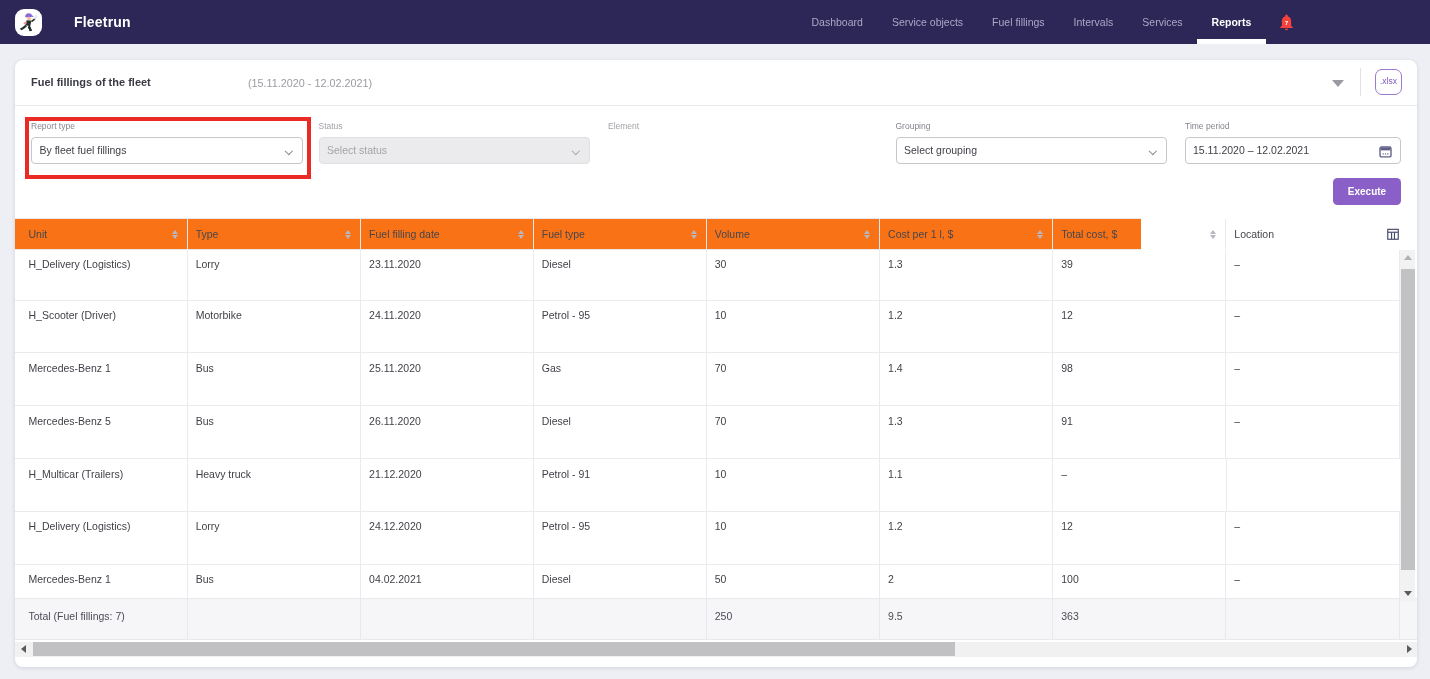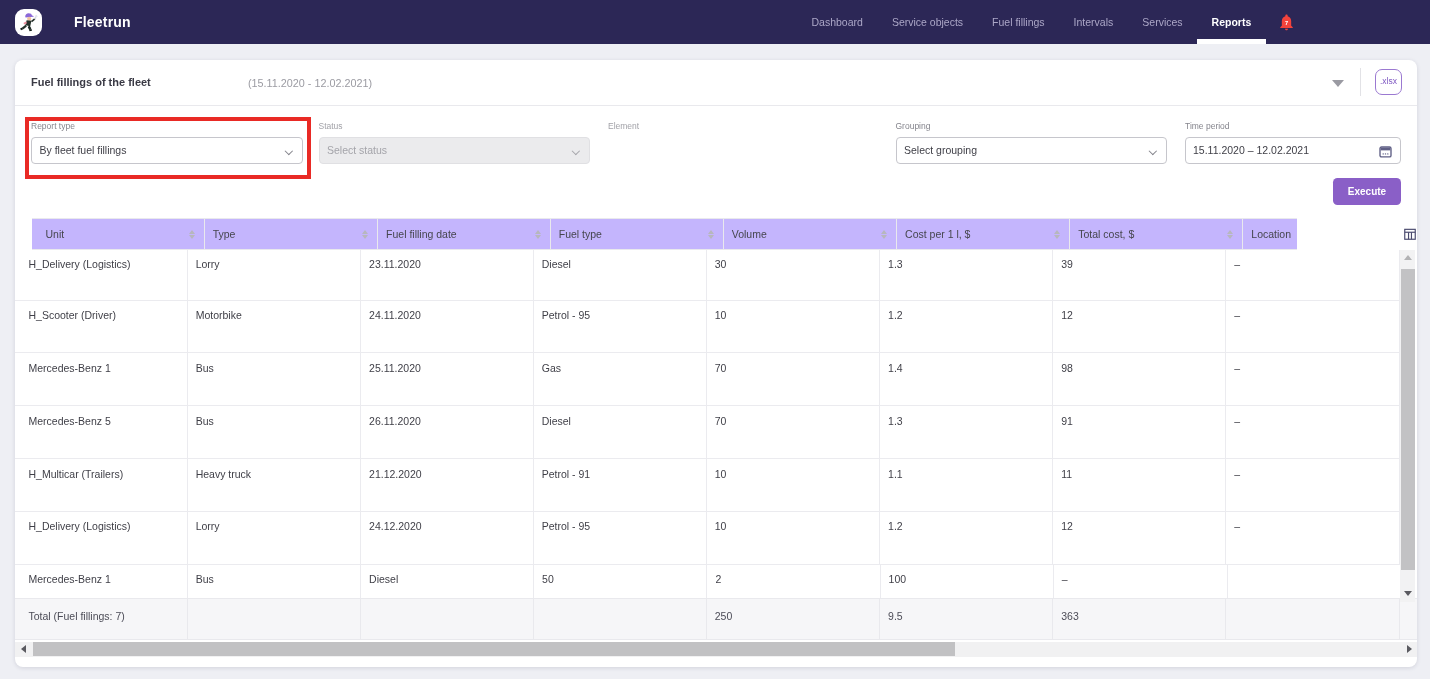--- a/index.html
+++ b/index.html
@@ -32,21 +32,21 @@
 .flabel { font-size:8.5px; color:#85858d; display:block; margin-bottom:6px; }
 .flabel.dis { color:#a2a2a8; }
 .finput { height:26.5px; border:1px solid #c6c6cc; border-radius:4px; background:#fff; font-size:10.5px; color:#3e3e46; line-height:24.5px; padding-left:7.5px; position:relative; }
 .finput.dis { background:#ebebed; border-color:#e0e0e3; color:#a4a4aa; }
 .chev { position:absolute; right:9px; top:9.5px; width:7px; height:7px; }
 .chev:before { content:""; position:absolute; left:0; top:0; width:4.6px; height:4.6px; border-right:1.3px solid #84848c; border-bottom:1.3px solid #84848c; transform:rotate(45deg); }
 .chev.dis:before { border-color:#a6a6ac; }
 .execute { position:absolute; left:1318px; top:118px; width:68px; height:27px; background:#8a5fc7; border-radius:4.5px; color:#fff; font-size:10px; font-weight:bold; text-align:center; line-height:27px; }
 
 
-.thead { position:absolute; left:17px; top:157.5px; width:1265px; height:32px; background:#c4b5fd; border-top:1px solid #e9e9ed; border-bottom:1px solid #e9e9ed; display:flex; }
+.thead { position:absolute; left:0; top:157.5px; width:1126px; height:32px; background:#f97316; border-top:1px solid #e9e9ed; border-bottom:1px solid #e9e9ed; display:flex; }
 .th { flex-shrink:0; position:relative; height:100%; font-size:10.5px; color:#46464e; line-height:30px; padding-left:8px; border-right:1px solid #e9e9ed; }
 .th:first-child { padding-left:13.5px; }
 .th:last-child { border-right:none; }
 .sort { position:absolute; right:8px; top:11px; width:7px; height:9px; }
 .sort:before { content:""; position:absolute; left:0; top:0; border-left:3.5px solid transparent; border-right:3.5px solid transparent; border-bottom:4px solid #b7b7bd; }
 .sort:after { content:""; position:absolute; left:0; bottom:0; border-left:3.5px solid transparent; border-right:3.5px solid transparent; border-top:4px solid #b7b7bd; }
 
 .tbody { position:absolute; left:0; top:189.5px; width:1385px; height:348.9px; overflow:hidden; }
 .tr { display:flex; border-bottom:1px solid #ebebef; height:52.85px; }
 .tr.first { height:51px; }
@@ -208,36 +208,36 @@
         <div class="td c7">91</div>
         <div class="td c8">–</div>
     </div>
     <div class="tr">
       <div class="td c1">H_Multicar (Trailers)</div>
         <div class="td c2">Heavy truck</div>
         <div class="td c3">21.12.2020</div>
         <div class="td c4">Petrol - 91</div>
         <div class="td c5">10</div>
         <div class="td c6">1.1</div>
-        <div class="td c7">11</div>
         <div class="td c8">–</div>
     </div>
     <div class="tr">
       <div class="td c1">H_Delivery (Logistics)</div>
         <div class="td c2">Lorry</div>
         <div class="td c3">24.12.2020</div>
         <div class="td c4">Petrol - 95</div>
         <div class="td c5">10</div>
         <div class="td c6">1.2</div>
         <div class="td c7">12</div>
         <div class="td c8">–</div>
     </div>
     <div class="tr">
       <div class="td c1">Mercedes-Benz 1</div>
         <div class="td c2">Bus</div>
+        <div class="td c3">04.02.2021</div>
         <div class="td c4">Diesel</div>
         <div class="td c5">50</div>
         <div class="td c6">2</div>
         <div class="td c7">100</div>
         <div class="td c8">–</div>
     </div>
   </div>
 
   <div class="vscroll">
     <div class="arr-up"></div>

